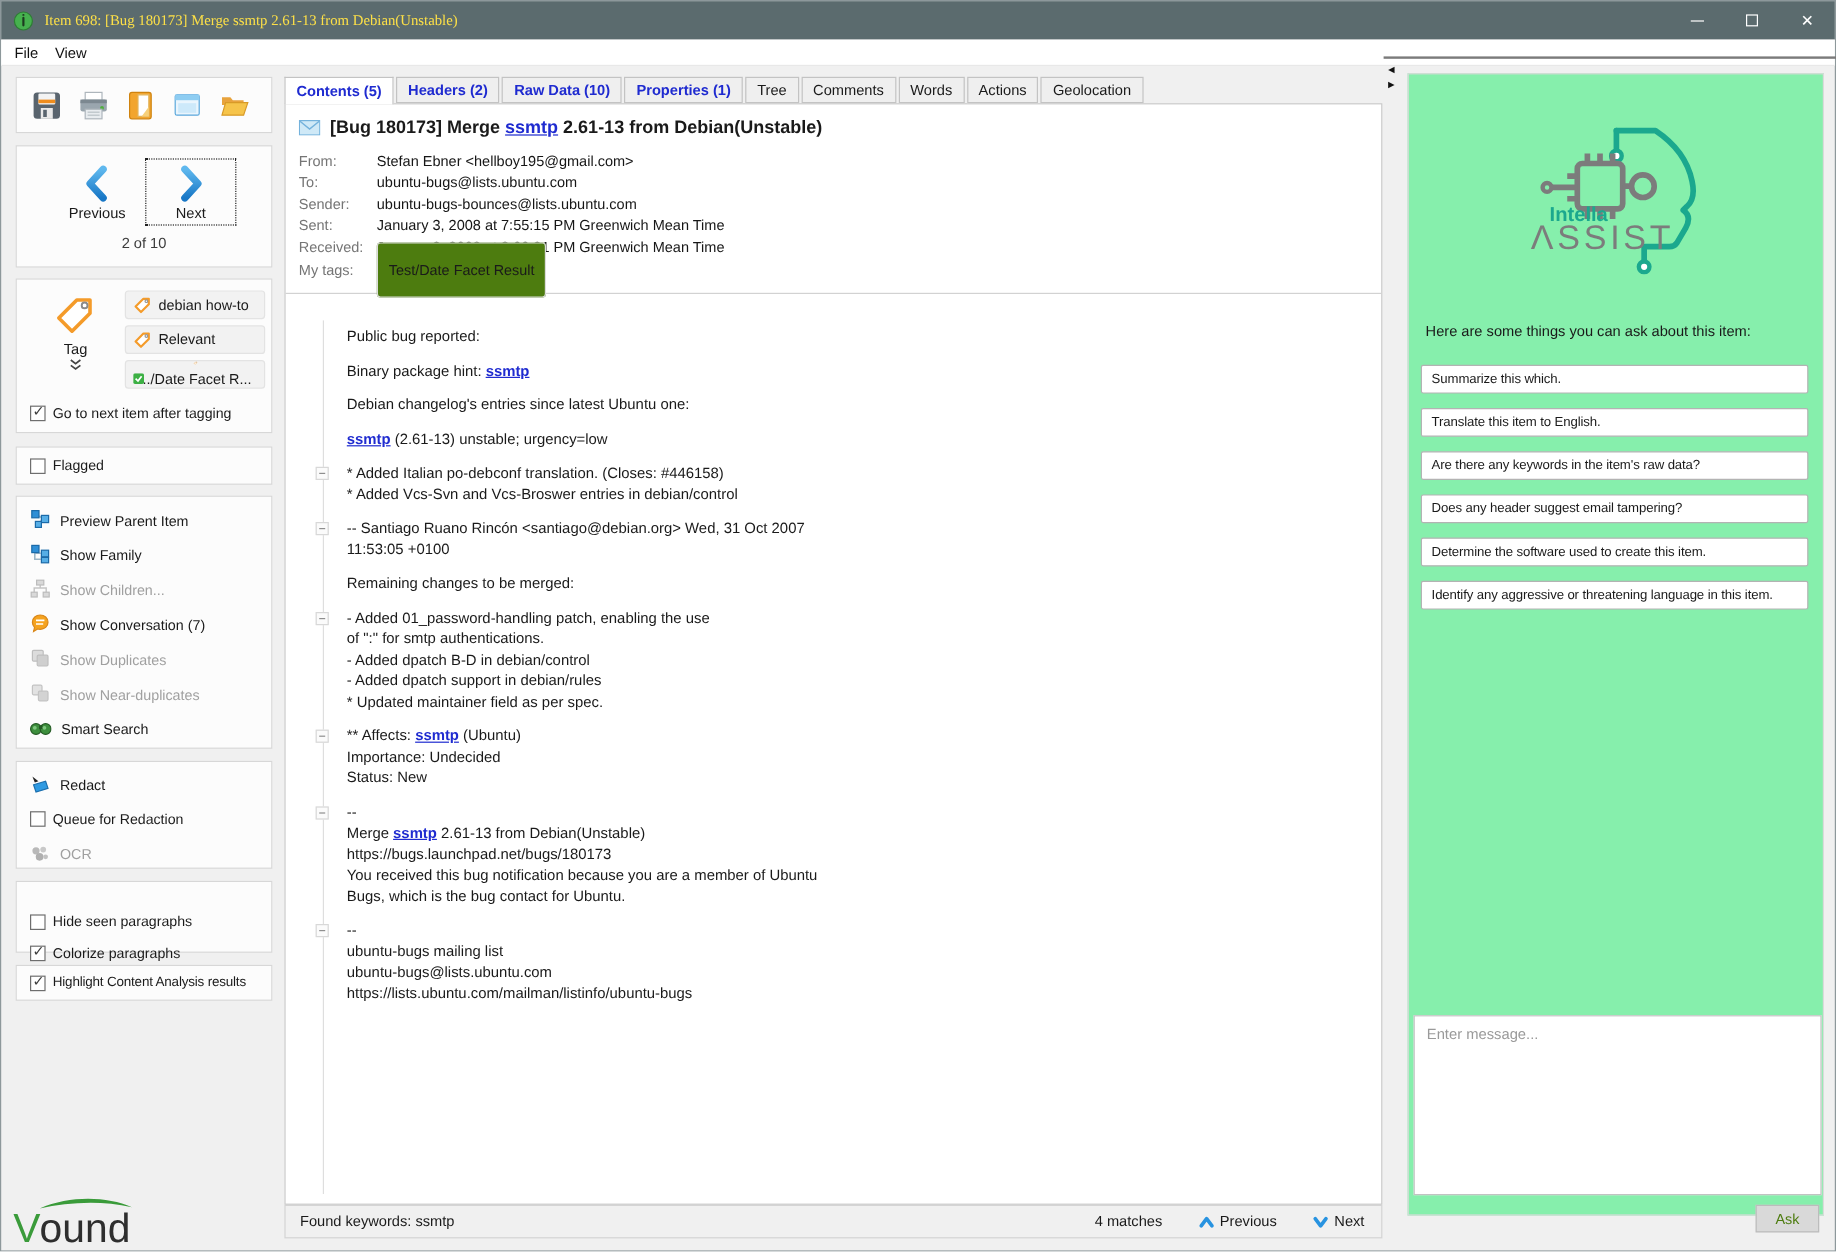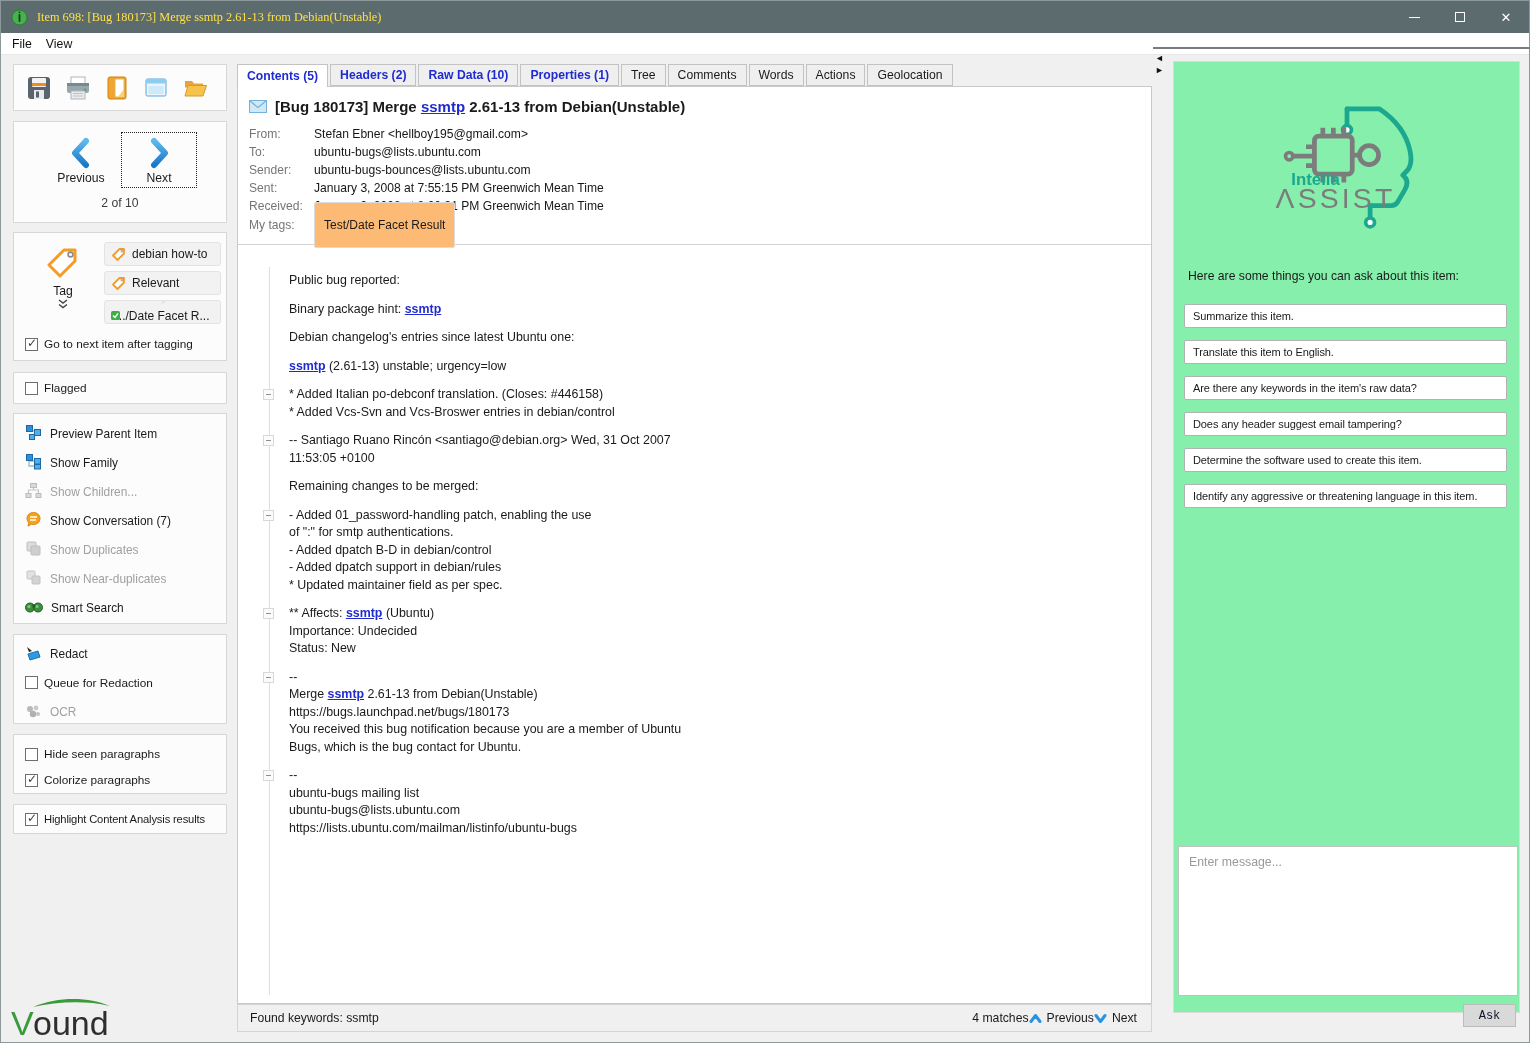--- a/index.html
+++ b/index.html
@@ -41,21 +41,21 @@
   .cb.checked::after { content:"✓"; position:absolute; left:1px; top:-3px; font-size:12px; color:#3c3c3c; }
   .tag-panel .cb-row { position:absolute; left:11px; bottom:9px; }
   .flagged-panel { top:371px; height:32px; display:flex; align-items:center; padding-left:11px; }
 
   .actions-panel { top:412px; height:211px; padding-top:5px; }
   .action-row { display:flex; align-items:center; gap:8px; height:29px; padding-left:11px; font-size:11.9px; white-space:nowrap; }
   .action-row.disabled { color:#a0a0a0; }
 
   .redact-panel { top:633px; height:90px; padding-top:4px; }
   .redact-panel .cb-row { padding-left:11px; height:29px; }
-  .para-panel { top:733px; height:60px; padding-top:6px; }
+  .para-panel { top:733px; height:60px; padding-top:20px; }
   .para-panel .cb-row { padding-left:11px; height:26px; }
   .highlight-panel { top:803px; height:30px; display:flex; align-items:center; padding-left:11px; }
   .tight { font-size:11.2px; letter-spacing:-0.15px; }
 
   .vound-logo { position:absolute; left:10px; top:993px; width:120px; height:46px; }
 
   
   .tabs { position:absolute; left:236px; top:63px; height:23px; display:flex; z-index:3; }
   .tab { height:22px; padding:0 9px; display:flex; align-items:center; font-size:12.2px; background:#efefef; border:1px solid #c3c3c3; margin-right:2px; white-space:nowrap; }
   .tab.emph { color:var(--tabblue,#1f2bd0); font-weight:bold; }
@@ -63,45 +63,45 @@
 
   .content-pane { position:absolute; left:236px; top:85px; width:915px; height:918px; background:#fff; border:1px solid #c9c9c9; z-index:1; }
   .subject-row { display:flex; align-items:center; gap:8px; padding:11px 0 0 11px; }
   .subject { font-size:15px; font-weight:bold; }
   .subject .link { color:var(--link,#1f2bd0); text-decoration:underline; }
   .fields { margin:10px 0 0 11px; }
   .field-row { display:flex; height:18px; align-items:center; font-size:12.1px; }
   .field-label { width:65px; color:#757575; }
   .field-value { color:#161616; }
   .mytags-row { margin-left:11px; height:20px; }
-  .mychip { background:#fdba74; border:1px solid #dcdcdc; border-radius:3px; padding:15px 9px; font-size:12px; }
+  .mychip { background:#4d7c0f; border:1px solid #dcdcdc; border-radius:3px; padding:15px 9px; font-size:12px; }
   .header-divider { border-bottom:1px solid #d2d2d2; margin-top:9px; }
 
   .email-body { position:absolute; left:0; top:172px; right:0; bottom:0; padding:13px 20px 0 51px; overflow:hidden; }
   .body-rule { position:absolute; left:31px; top:8px; bottom:8px; width:1px; background:#dedede; }
   .para { position:relative; margin-bottom:11px; font-size:12.4px; line-height:17.5px; }
   .para .link { color:var(--link,#1f2bd0); font-weight:bold; text-decoration:underline; }
   .pmark { position:absolute; left:-26px; top:3px; width:11px; height:11px; background:#fbfbfb; border:1px solid #d8d8d8; }
   .pmark::after { content:""; position:absolute; left:2px; top:4px; width:5px; height:1px; background:#8f8f8f; }
 
   .status-bar { position:absolute; left:236px; top:1003px; width:915px; height:28px; background:#f0f0f0; border:1px solid #d4d4d4; display:flex; align-items:center; padding:0 14px 0 12px; font-size:12.2px; }
-  .status-right { margin-left:auto; display:flex; align-items:center; }
+  .status-right { margin-left:auto; display:flex; align-items:center; gap:30px; }
   .status-nav { display:flex; align-items:center; gap:5px; }
 
   
   .right-top-line { position:absolute; left:1152px; top:46px; width:378px; height:2px; background:#7b7b7b; }
   .splitter-arrows { position:absolute; left:1154px; top:52px; display:flex; flex-direction:column; gap:2px; font-size:9px; color:#111; line-height:10px; }
   .assist-panel { position:absolute; left:1172px; top:60px; width:347px; height:952px; background:#86efac; border:1px solid #dadada; }
   .assist-logo { position:absolute; left:50%; transform:translateX(-50%); top:28px; }
   .assist-intro { position:absolute; left:14px; top:207px; font-size:12.2px; }
   .suggestions { position:absolute; left:10px; top:242px; right:12px; }
   .sugg { height:24px; line-height:22px; background:#fff; border:1px solid #b3b3b3; border-radius:2px; margin-bottom:12px; padding-left:8px; font-size:11px; letter-spacing:-0.1px; white-space:nowrap; overflow:hidden; }
   .message-box { position:absolute; left:1177px; top:845px; width:340px; height:150px; border:1px solid #c2c2c2; background:#fff; resize:none; font-family:inherit; font-size:12.3px; padding:8px 10px; color:#c2410c; outline:none; }
   .message-box::placeholder { color:#9a9a9a; }
-  .ask-btn { position:absolute; left:1462px; top:1003px; width:53px; height:23px; background:#d9d9d9; border:1px solid #bcbcbc; color:#0f172a; font-size:12px; font-family:Liberation Mono, monospace; }
+  .ask-btn { position:absolute; left:1462px; top:1003px; width:53px; height:23px; background:#d9d9d9; border:1px solid #bcbcbc; color:#4d7c0f; font-size:12px; font-family:Liberation Sans, sans-serif; }
 </style>
 </head>
 <body>
 
 <div id="app">
 
   <div class="titlebar">
     <span class="app-icon">
       <svg width="17" height="17" viewBox="0 0 17 17">
           <circle cx="8.5" cy="8.5" r="7.5" fill="#46b14e" stroke="#2e7d34"></circle>
@@ -503,21 +503,21 @@
           <path d="M74 46 V38 M84 46 V38 M94 46 V38 M74 82 V90 M84 82 V90 M94 82 V90 M66 56 H58 M66 74 H58 M66 65 H46 M102 64 H109"></path>
           <circle cx="118" cy="64" r="9"></circle>
         </g>
         <circle cx="42" cy="65" r="3.5" fill="none" stroke="#7c7c7c" stroke-width="3.5"></circle>
         <text x="44" y="92" font-size="16" font-weight="bold" fill="#1ba88e" font-family="Liberation Sans, sans-serif">Intella</text>
         <text x="29" y="114" font-size="27" letter-spacing="3" fill="#7c7c7c" font-family="Liberation Sans, sans-serif">ΛSSIST</text>
       </svg>
     </div>
     <div class="assist-intro">Here are some things you can ask about this item:</div>
     <div class="suggestions" id="suggestions">
-        <div class="sugg">Summarize this item.</div>
+        <div class="sugg">Summarize this which.</div>
         <div class="sugg">Translate this item to English.</div>
         <div class="sugg">Are there any keywords in the item's raw data?</div>
         <div class="sugg">Does any header suggest email tampering?</div>
         <div class="sugg">Determine the software used to create this item.</div>
         <div class="sugg">Identify any aggressive or threatening language in this item.</div>
       </div>
   </div>
 
   <textarea class="message-box" placeholder="Enter message..." style=""></textarea>
   <button class="ask-btn" disabled="">Ask</button>

